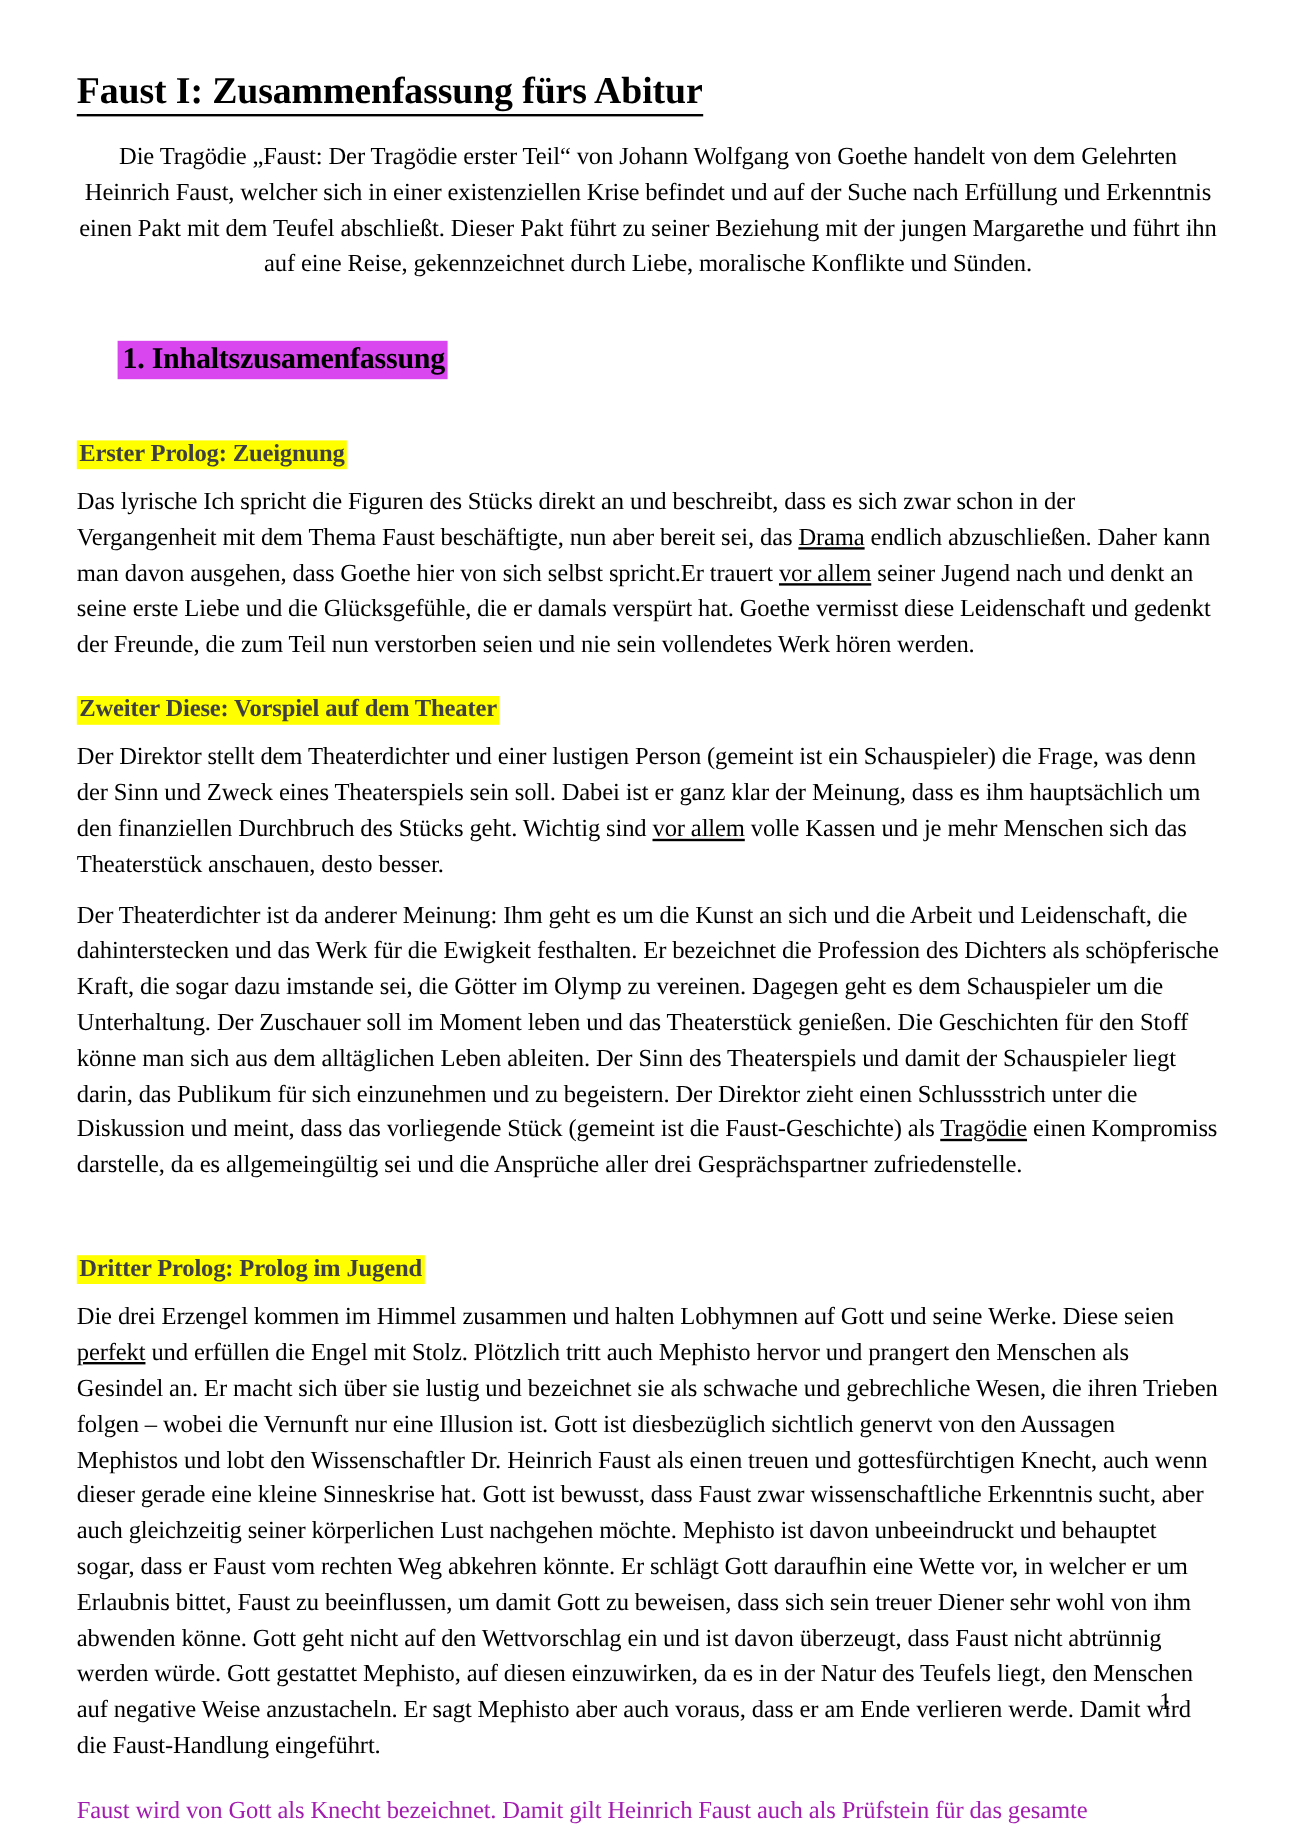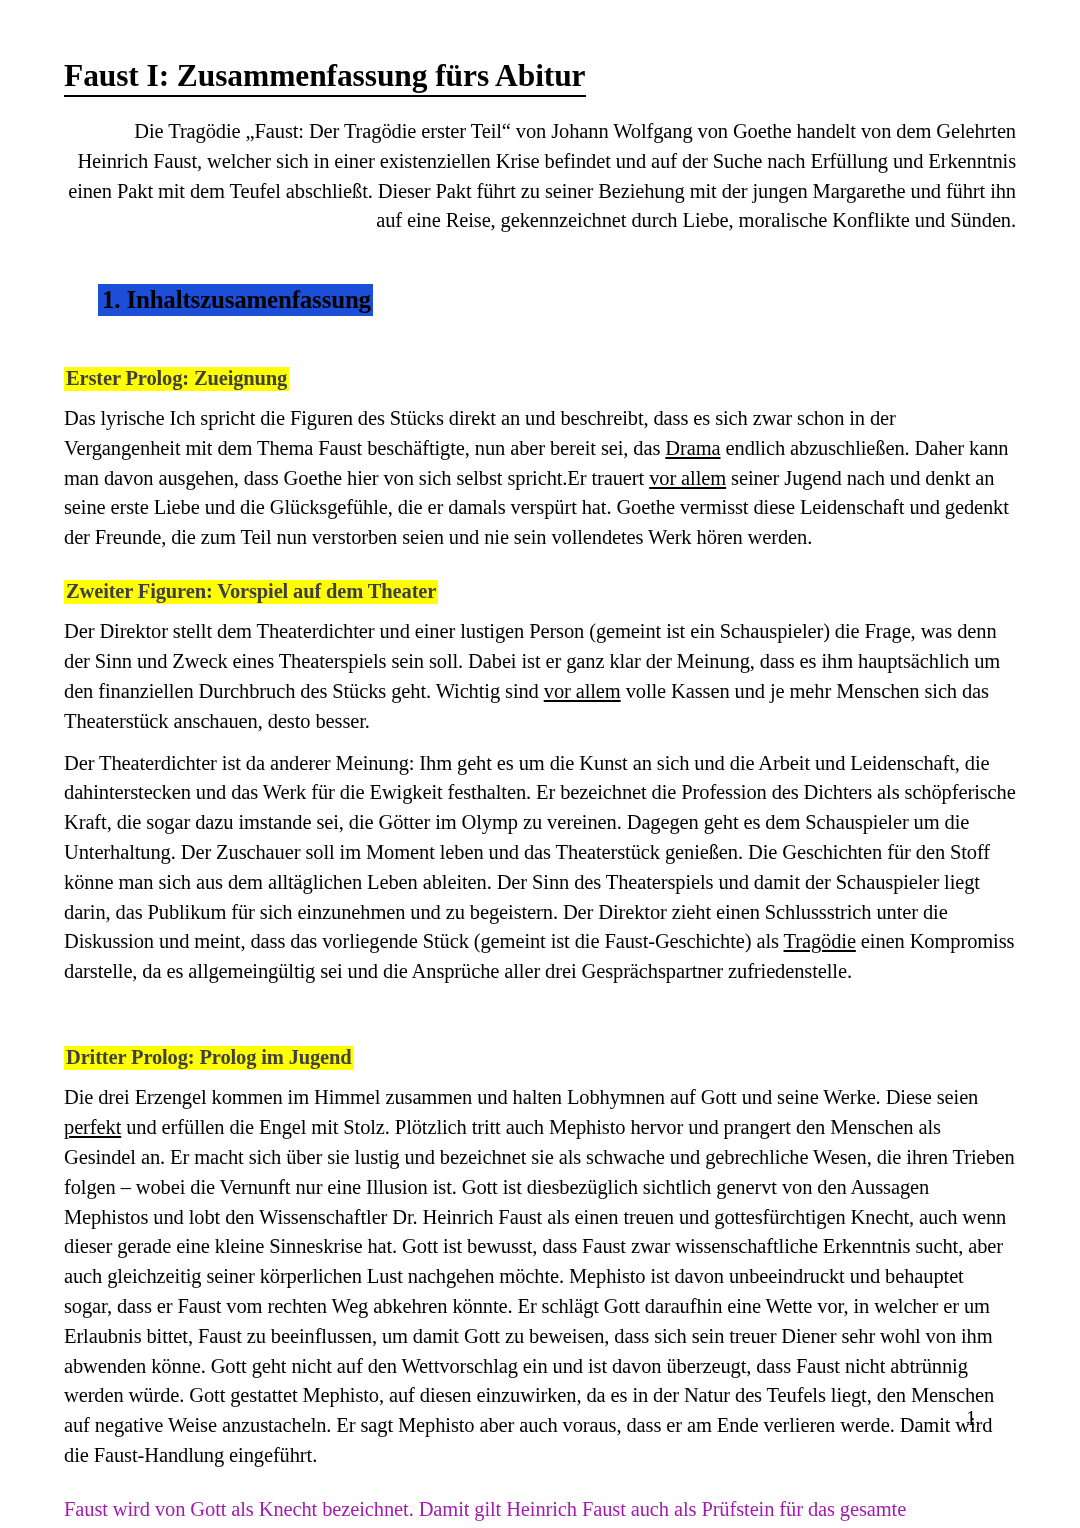--- a/index.html
+++ b/index.html
@@ -38,32 +38,32 @@
     display: inline-block;
     border-bottom: 2.5px solid #000;
     padding-bottom: 1px;
   }
 
   
   .intro {
     margin: 20px 0 0 0;
     font-size: 20.5px;
     line-height: 1.455;
-    text-align: right;
+    text-align: center;
     letter-spacing: -0.12px;
   }
 
   
   .section-num-wrap {
     margin: 46px 0 0 0;
     padding-left: 34px;
   }
   .section-num {
     display: inline;
-    background: #1d4ed8;
+    background: #d946ef;
     color: #000;
     font-size: 25px;
     font-weight: bold;
     line-height: 1.42;
     padding: 2px 2px 3px 4px;
     letter-spacing: -0.2px;
     box-decoration-break: clone;
     -webkit-box-decoration-break: clone;
   }
 
@@ -139,21 +139,21 @@
     <div class="block-gap-lg"></div>
 
     <div class="sub-head-wrap">
       <span class="sub-head">Erster Prolog: Zueignung</span>
     </div>
     <p class="body-par"><span>Das lyrische Ich spricht die Figuren des Stücks direkt an und beschreibt, dass es sich zwar schon in der Vergangenheit mit dem Thema Faust beschäftigte, nun aber bereit sei, das </span><span class="u">Drama</span><span> endlich abzuschließen. Daher kann man davon ausgehen, dass Goethe hier von sich selbst spricht.Er trauert </span><span class="u">vor allem</span><span> seiner Jugend nach und denkt an seine erste Liebe und die Glücksgefühle, die er damals verspürt hat. Goethe vermisst diese Leidenschaft und gedenkt der Freunde, die zum Teil nun verstorben seien und nie sein vollendetes Werk hören werden.</span></p>
 
     <div class="block-gap-md"></div>
 
     <div class="sub-head-wrap">
-      <span class="sub-head">Zweiter Figuren: Vorspiel auf dem Theater</span>
+      <span class="sub-head">Zweiter Diese: Vorspiel auf dem Theater</span>
     </div>
     <p class="body-par"><span>Der Direktor stellt dem Theaterdichter und einer lustigen Person (gemeint ist ein Schauspieler) die Frage, was denn der Sinn und Zweck eines Theaterspiels sein soll. Dabei ist er ganz klar der Meinung, dass es ihm hauptsächlich um den finanziellen Durchbruch des Stücks geht. Wichtig sind </span><span class="u">vor allem</span><span> volle Kassen und je mehr Menschen sich das Theaterstück anschauen, desto besser.</span></p>
     <p class="body-par"><span>Der Theaterdichter ist da anderer Meinung: Ihm geht es um die Kunst an sich und die Arbeit und Leidenschaft, die dahinterstecken und das Werk für die Ewigkeit festhalten. Er bezeichnet die Profession des Dichters als schöpferische Kraft, die sogar dazu imstande sei, die Götter im Olymp zu vereinen. Dagegen geht es dem Schauspieler um die Unterhaltung. Der Zuschauer soll im Moment leben und das Theaterstück genießen. Die Geschichten für den Stoff könne man sich aus dem alltäglichen Leben ableiten. Der Sinn des Theaterspiels und damit der Schauspieler liegt darin, das Publikum für sich einzunehmen und zu begeistern. Der Direktor zieht einen Schlussstrich unter die Diskussion und meint, dass das vorliegende Stück (gemeint ist die Faust-Geschichte) als </span><span class="u">Tragödie</span><span> einen Kompromiss darstelle, da es allgemeingültig sei und die Ansprüche aller drei Gesprächspartner zufriedenstelle.</span></p>
 
     <div class="block-gap-xl"></div>
 
     <div class="sub-head-wrap">
       <span class="sub-head">Dritter Prolog: Prolog im Jugend</span>
     </div>
     <p class="body-par"><span>Die drei Erzengel kommen im Himmel zusammen und halten Lobhymnen auf Gott und seine Werke. Diese seien </span><span class="u">perfekt</span><span> und erfüllen die Engel mit Stolz. Plötzlich tritt auch Mephisto hervor und prangert den Menschen als Gesindel an. Er macht sich über sie lustig und bezeichnet sie als schwache und gebrechliche Wesen, die ihren Trieben folgen – wobei die Vernunft nur eine Illusion ist. Gott ist diesbezüglich sichtlich genervt von den Aussagen Mephistos und lobt den Wissenschaftler Dr. Heinrich Faust als einen treuen und gottesfürchtigen Knecht, auch wenn dieser gerade eine kleine Sinneskrise hat. Gott ist bewusst, dass Faust zwar wissenschaftliche Erkenntnis sucht, aber auch gleichzeitig seiner körperlichen Lust nachgehen möchte. Mephisto ist davon unbeeindruckt und behauptet sogar, dass er Faust vom rechten Weg abkehren könnte. Er schlägt Gott daraufhin eine Wette vor, in welcher er um Erlaubnis bittet, Faust zu beeinflussen, um damit Gott zu beweisen, dass sich sein treuer Diener sehr wohl von ihm abwenden könne. Gott geht nicht auf den Wettvorschlag ein und ist davon überzeugt, dass Faust nicht abtrünnig werden würde. Gott gestattet Mephisto, auf diesen einzuwirken, da es in der Natur des Teufels liegt, den Menschen auf negative Weise anzustacheln. Er sagt Mephisto aber auch voraus, dass er am Ende verlieren werde. Damit wird die Faust-Handlung eingeführt.</span></p>

